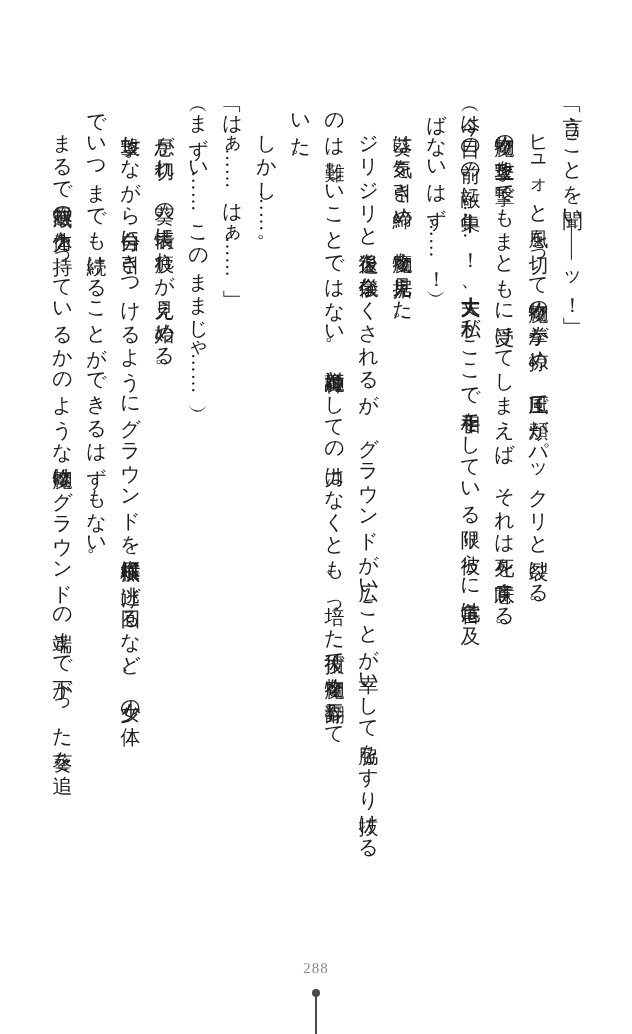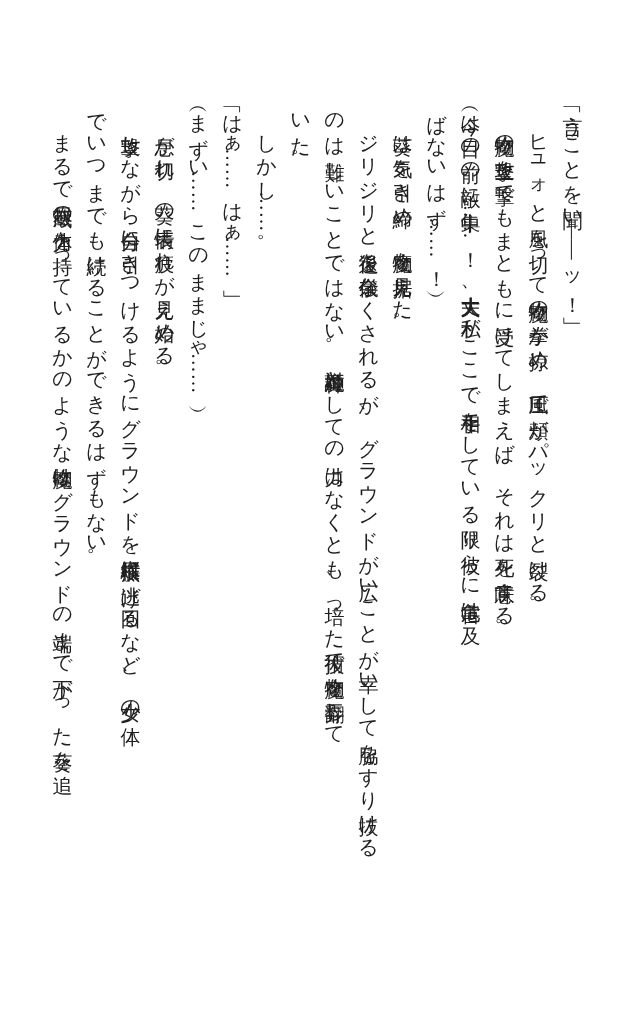--- a/index.html
+++ b/index.html
@@ -88,14 +88,19 @@
     <p>いた。</p>
     <p>　しかし……。</p>
     <p>「はぁ……はぁ……」</p>
     <p>（まずい……このままじゃ……）</p>
     <p>　息が切れ、葵の表情に疲れが見え始める。</p>
     <p>　攻撃しながら自分に引きつけるようにグラウンドを縦横無尽に逃げ回るなど、少女の体</p>
     <p>でいつまでも続けることができるはずもない。</p>
     <p>　まるで無尽蔵の体力を持っているかのような魔物はグラウンドの端まで下がった葵を追</p>
   </div>
 
+  <div class="footer">
+    <div class="page-number">288</div>
+    <div class="marker-dot"></div>
+    <div class="marker-line"></div>
+  </div>
 
 </div>
 
 </body></html>

